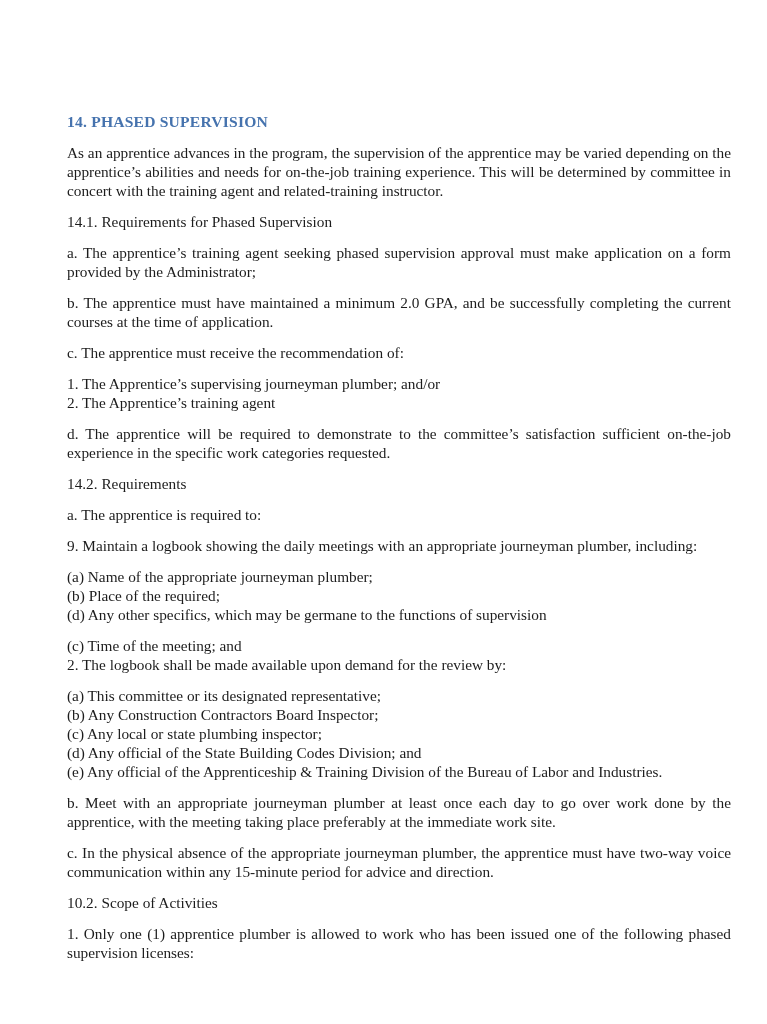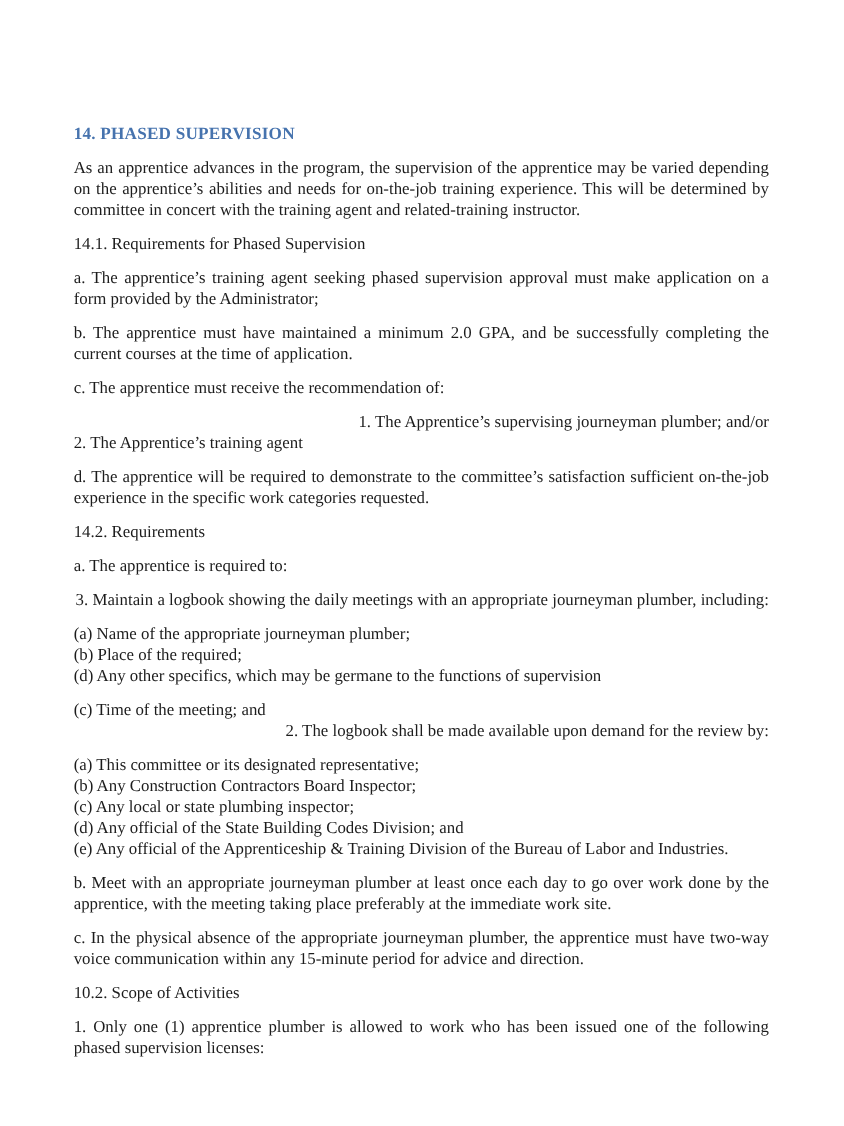--- a/index.html
+++ b/index.html
@@ -9,38 +9,38 @@
   }
   body {
     width: 767px;
     height: 1024px;
     overflow: hidden;
     font-family: "Liberation Serif", "DejaVu Serif", serif;
     font-size: 15.3px;
     color: #1c1c1c;
   }
   .page {
-    padding: 112px 68px 0 67px;
+    padding: 112px 36px 0 67px;
     box-sizing: border-box;
     width: 767px;
   }
   .page p {
     margin: 0 0 12px 0;
     line-height: 19px;
   }
   .heading {
     font-weight: bold;
     letter-spacing: 0.2px;
     margin: 0 0 13px 0;
     line-height: 19px;
     font-size: 15.6px;
   }
   .j   { text-align: justify; }
   .l1  { margin-left: 46px; }
-  .l2  { margin-left: 91px; text-align: right; }
+  .l2  { margin-left: 91px; }
   .l3  { margin-left: 135px; }
   .tight { margin-bottom: 0 !important; }
 </style>
 </head>
 <body>
 
 <div class="page">
 
   <p class="heading" style="color: rgb(70, 115, 174);">14. PHASED SUPERVISION</p>
 
@@ -56,21 +56,21 @@
 
   <p class="l2 tight">1. The Apprentice’s supervising journeyman plumber; and/or</p>
   <p class="l1">2. The Apprentice’s training agent</p>
 
   <p class="l1 j">d. The apprentice will be required to demonstrate to the committee’s satisfaction sufficient on-the-job experience in the specific work categories requested.</p>
 
   <p>14.2. Requirements</p>
 
   <p class="l1">a. The apprentice is required to:</p>
 
-  <p class="l2 j">3. Maintain a logbook showing the daily meetings with an appropriate journeyman plumber, including:</p>
+  <p class="l2 j">9. Maintain a logbook showing the daily meetings with an appropriate journeyman plumber, including:</p>
 
   <p class="l3 tight">(a) Name of the appropriate journeyman plumber;</p>
   <p class="l3 tight">(b) Place of the required;</p>
   <p class="l3">(d) Any other specifics, which may be germane to the functions of supervision</p>
   <p class="l3 tight">(c) Time of the meeting; and</p>
 
   <p class="l2">2. The logbook shall be made available upon demand for the review by:</p>
 
   <p class="l3 tight">(a) This committee or its designated representative;</p>
   <p class="l3 tight">(b) Any Construction Contractors Board Inspector;</p>

